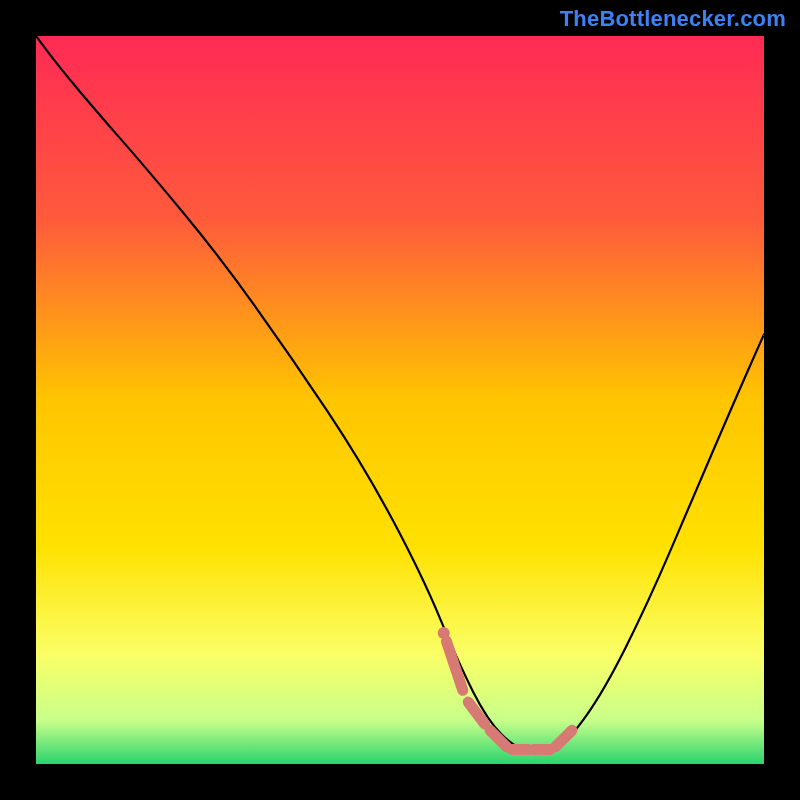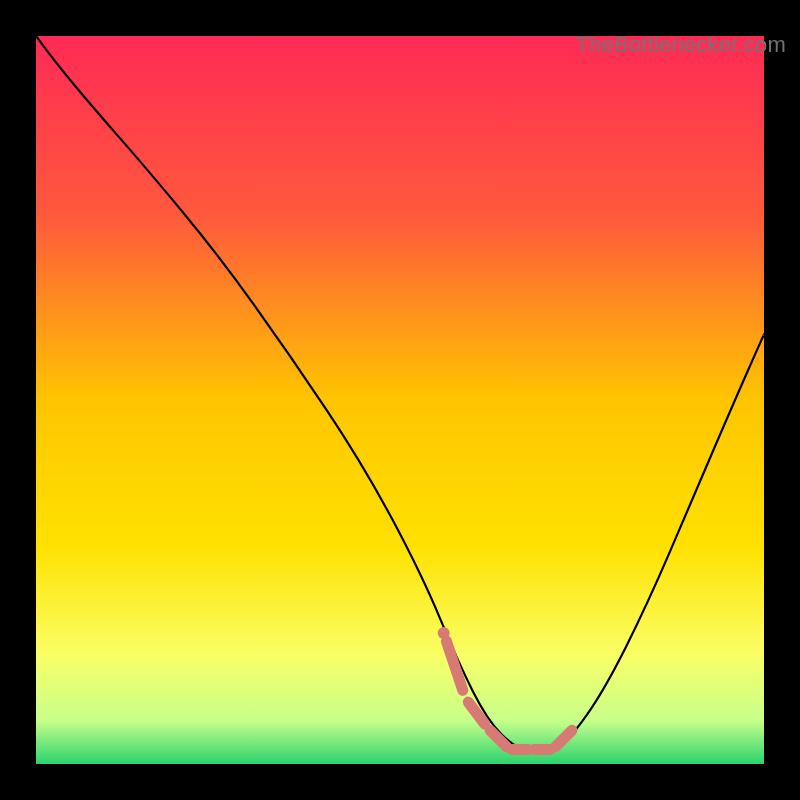--- a/index.html
+++ b/index.html
@@ -8,26 +8,25 @@
     height: 800px;
     background: #000;
     position: relative;
     font-family: Arial, sans-serif;
     overflow: hidden;
   }
   .watermark {
     position: absolute;
     top: 6px;
     right: 14px;
-    color: #737373;
+    color: #3b82f6;
     font-size: 22px;
-    font-weight: 400;
+    font-weight: 700;
     z-index: 10;
     letter-spacing: 0.2px;
-    margin-top: 26px;
   }
   .plot-area {
     position: absolute;
     left: 36px;
     top: 36px;
     width: 728px;
     height: 728px;
   }
   .plot-area svg {
     width: 100%;

